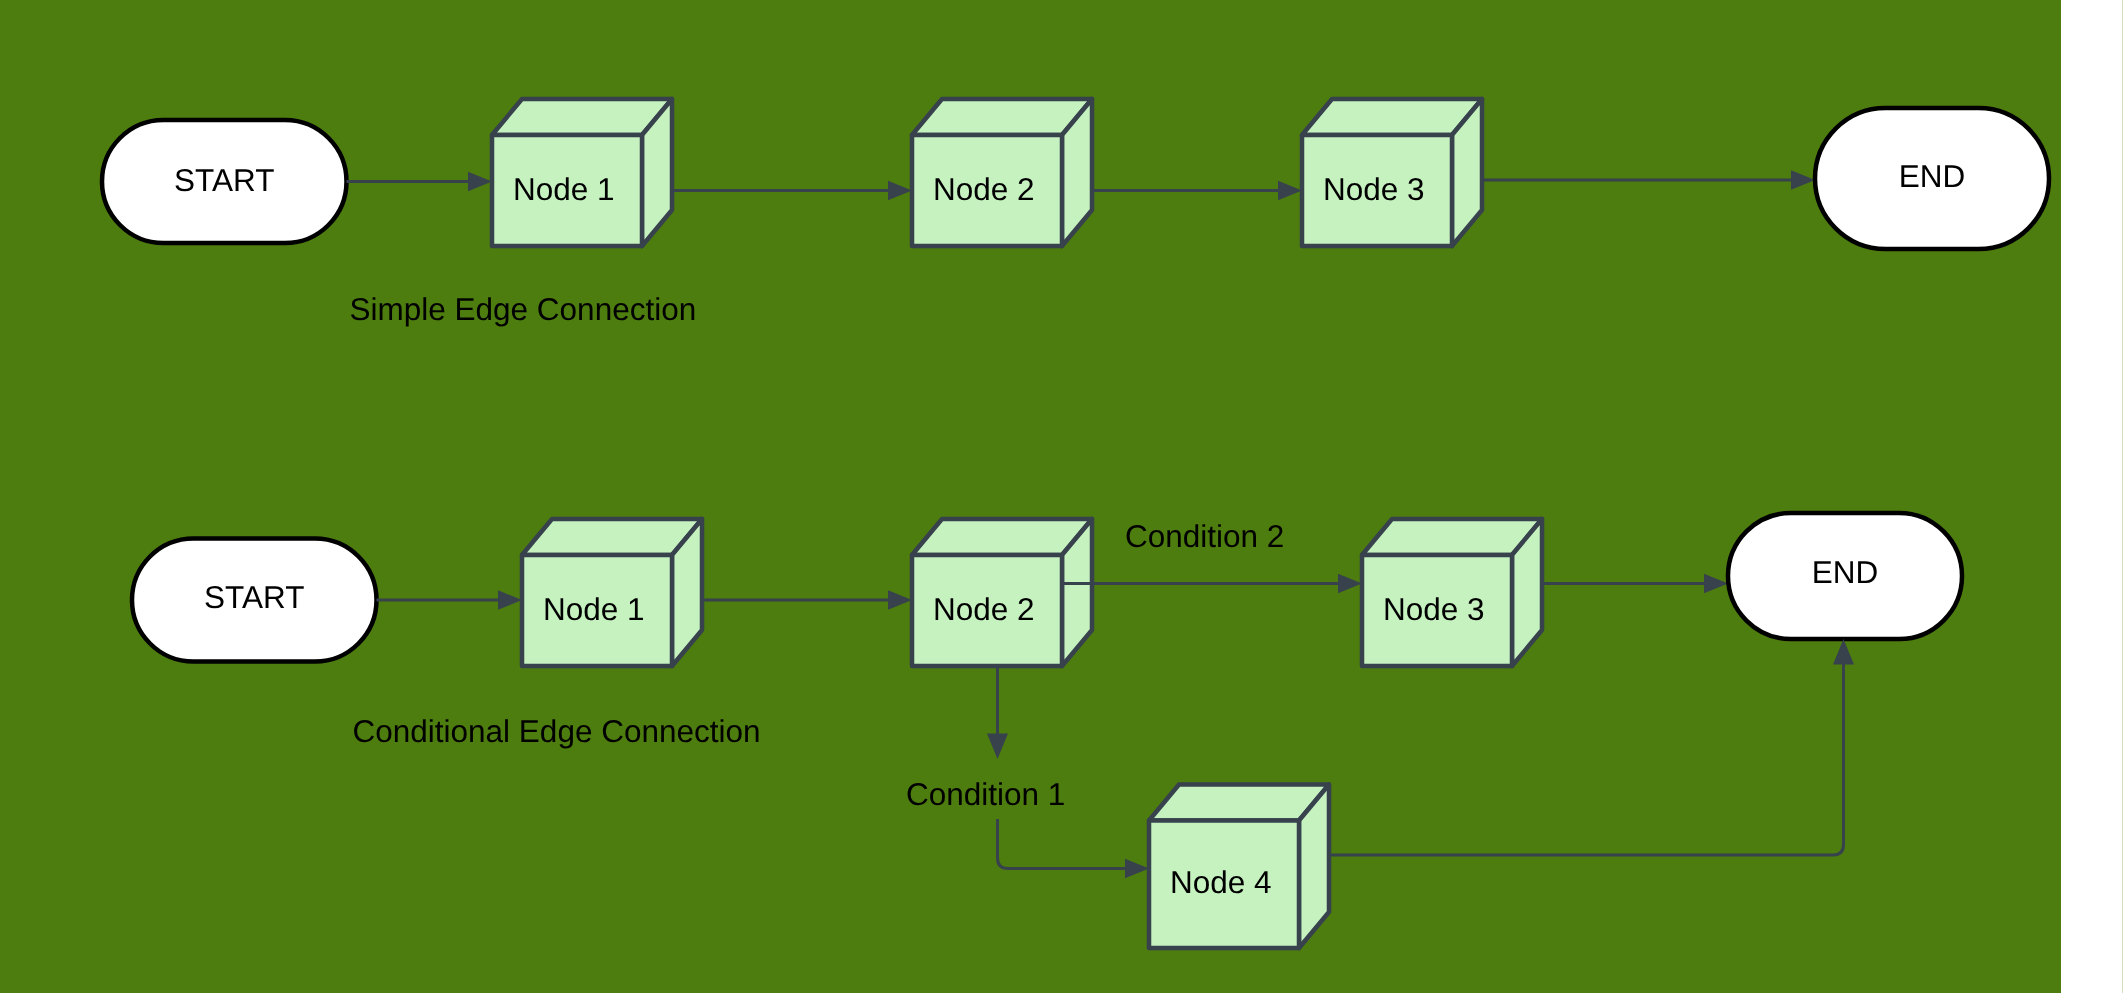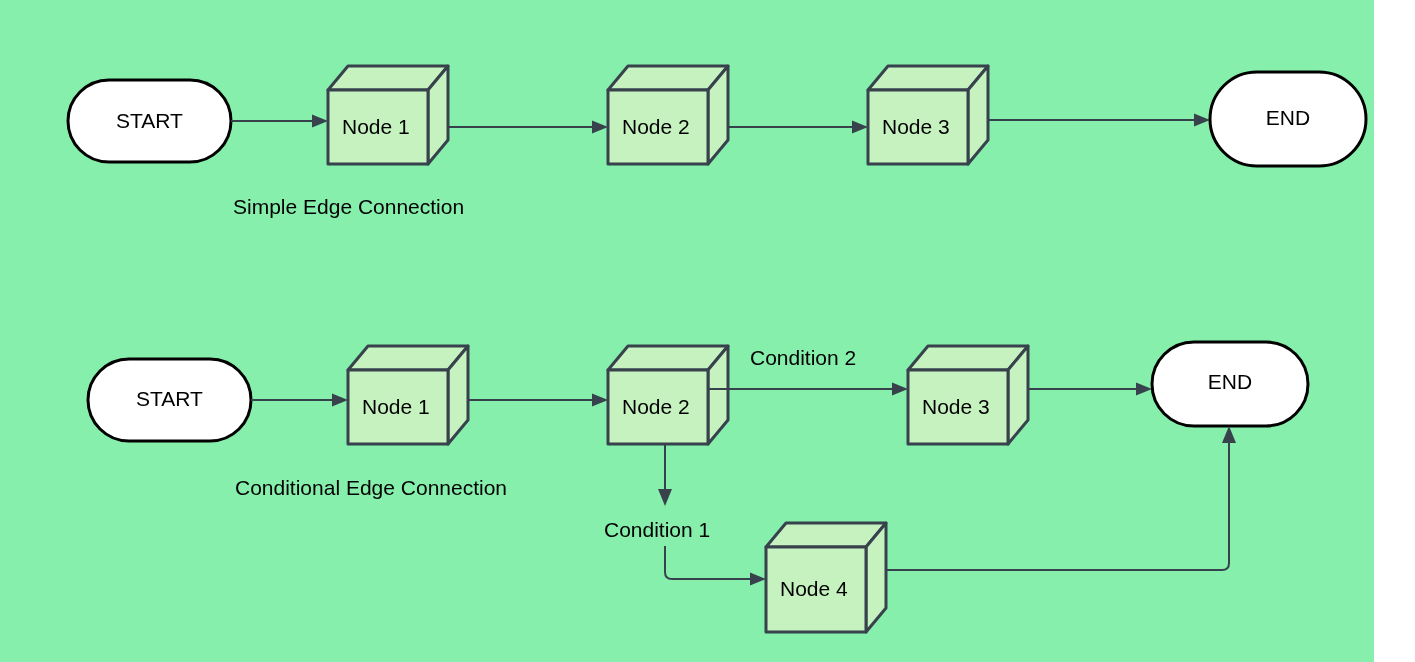--- a/index.html
+++ b/index.html
@@ -7,21 +7,21 @@
     padding: 0;
     background: #ffffff;
   }
   body {
     font-family: "Liberation Sans", sans-serif;
   }
   #canvas {
     position: relative;
     width: 1374px;
     height: 662px;
-    background: #86efac;
+    background: #4d7c0f;
     overflow: hidden;
   }
   svg.diagram {
     display: block;
     width: 1415px;
     height: 662px;
   }
   .cube-face {
     stroke-width: 3;
     stroke-linejoin: round;

